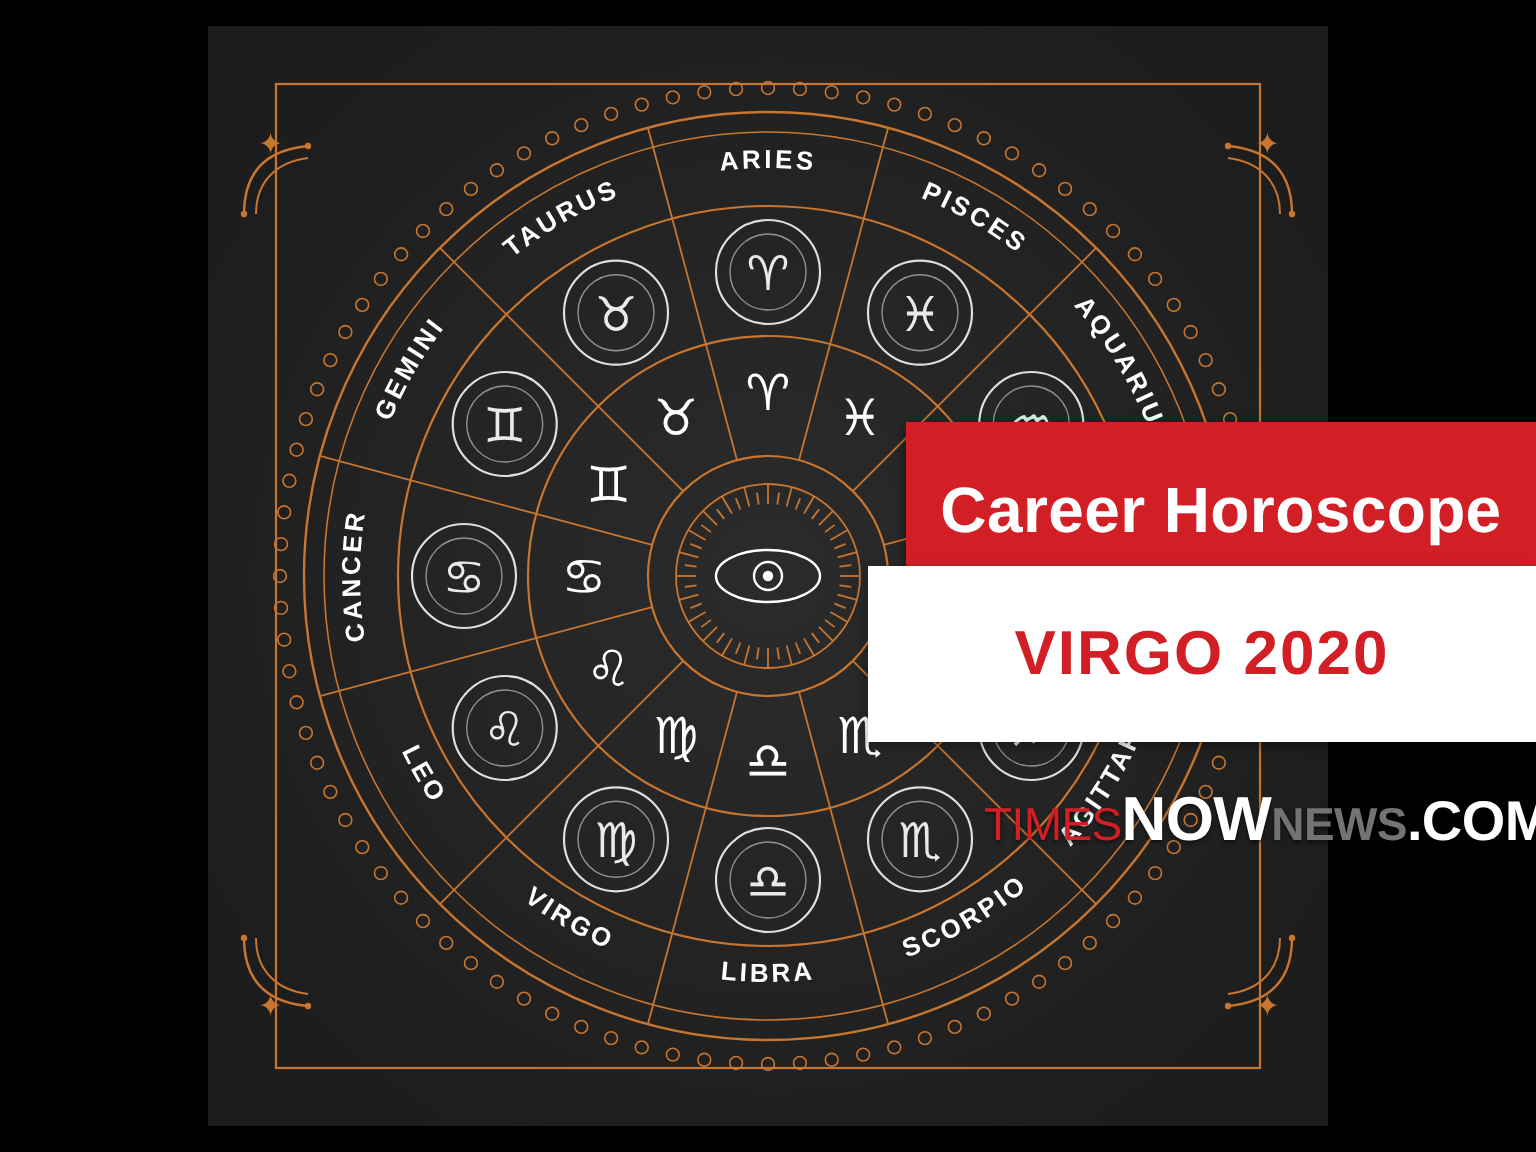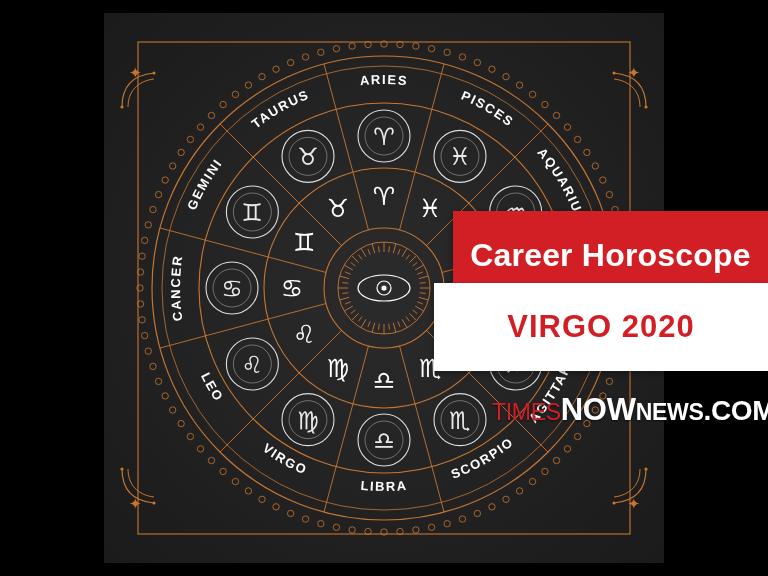--- a/index.html
+++ b/index.html
@@ -126,21 +126,21 @@
     letter-spacing: -0.3px;
     margin-left: 26px;
   }
   .wm-now {
     color: #ffffff;
     font-size: 31px;
     font-weight: bold;
     letter-spacing: -0.3px;
   }
   .wm-news {
-    color: #ffffff;
+    color: #737373;
     font-size: 23px;
     font-weight: bold;
     letter-spacing: -0.3px;
   }
   .wm-dot {
     color: #ffffff;
     font-size: 28px;
     font-weight: bold;
     letter-spacing: -0.3px;
   }

